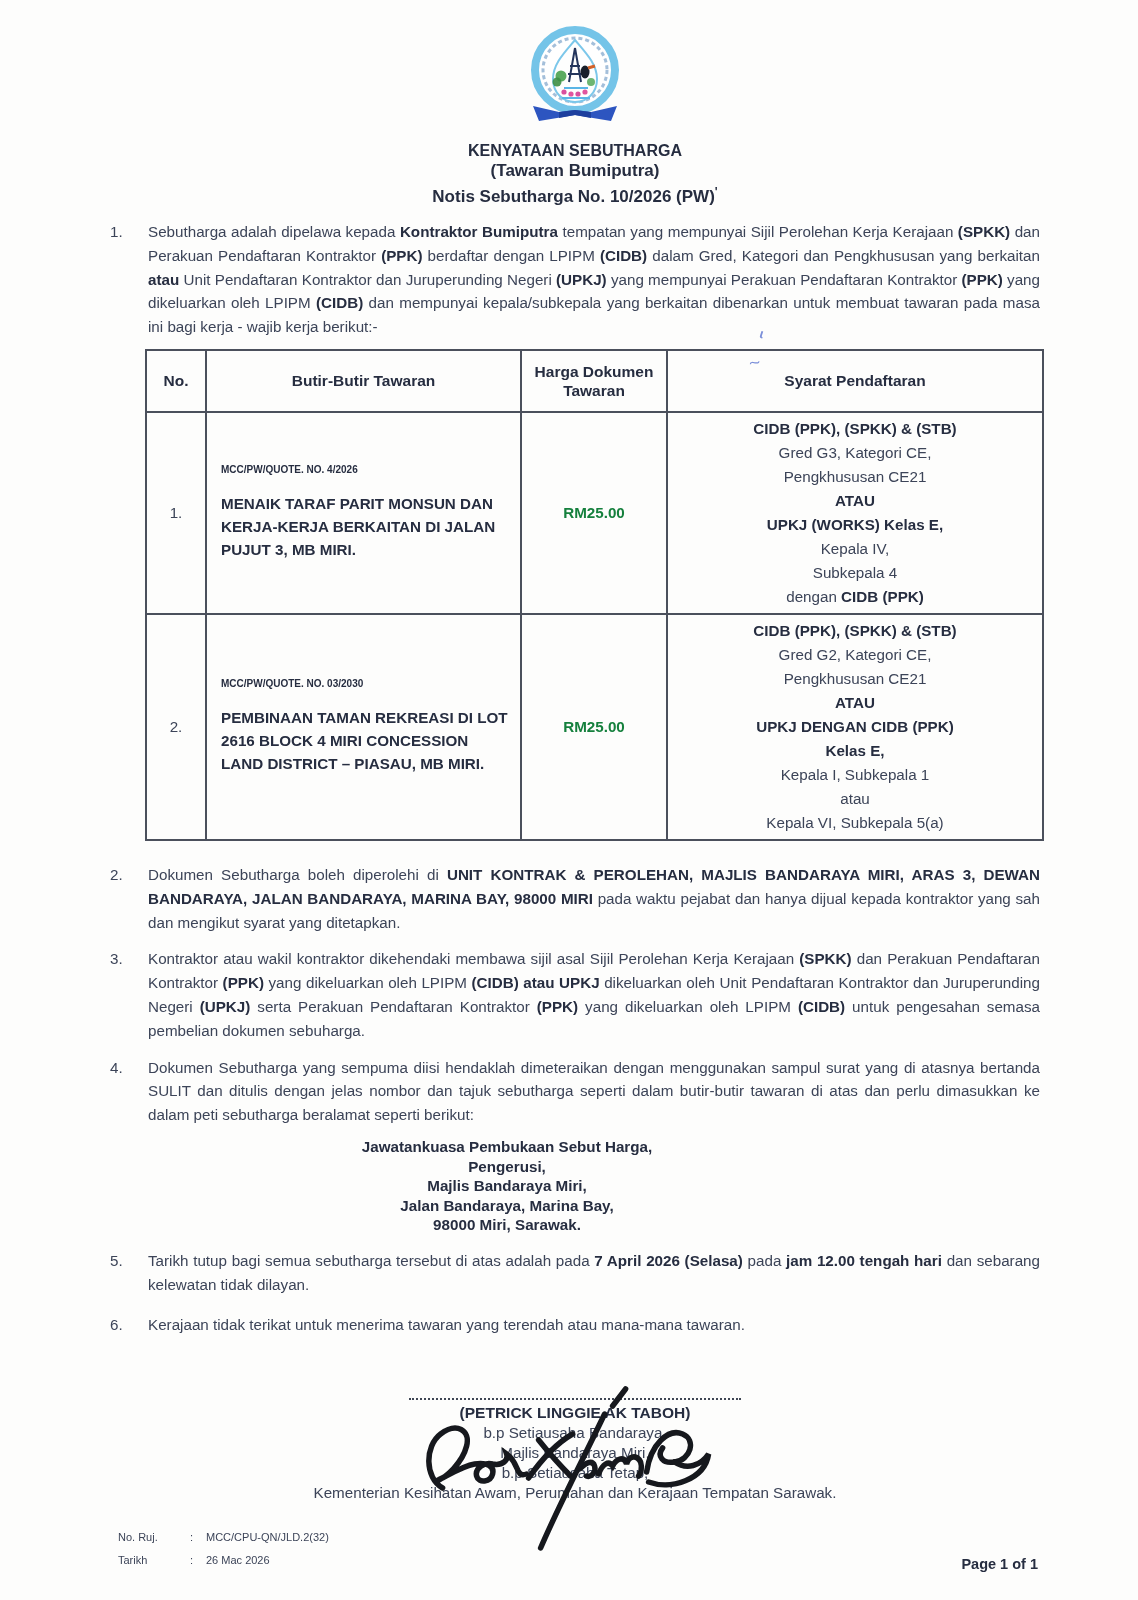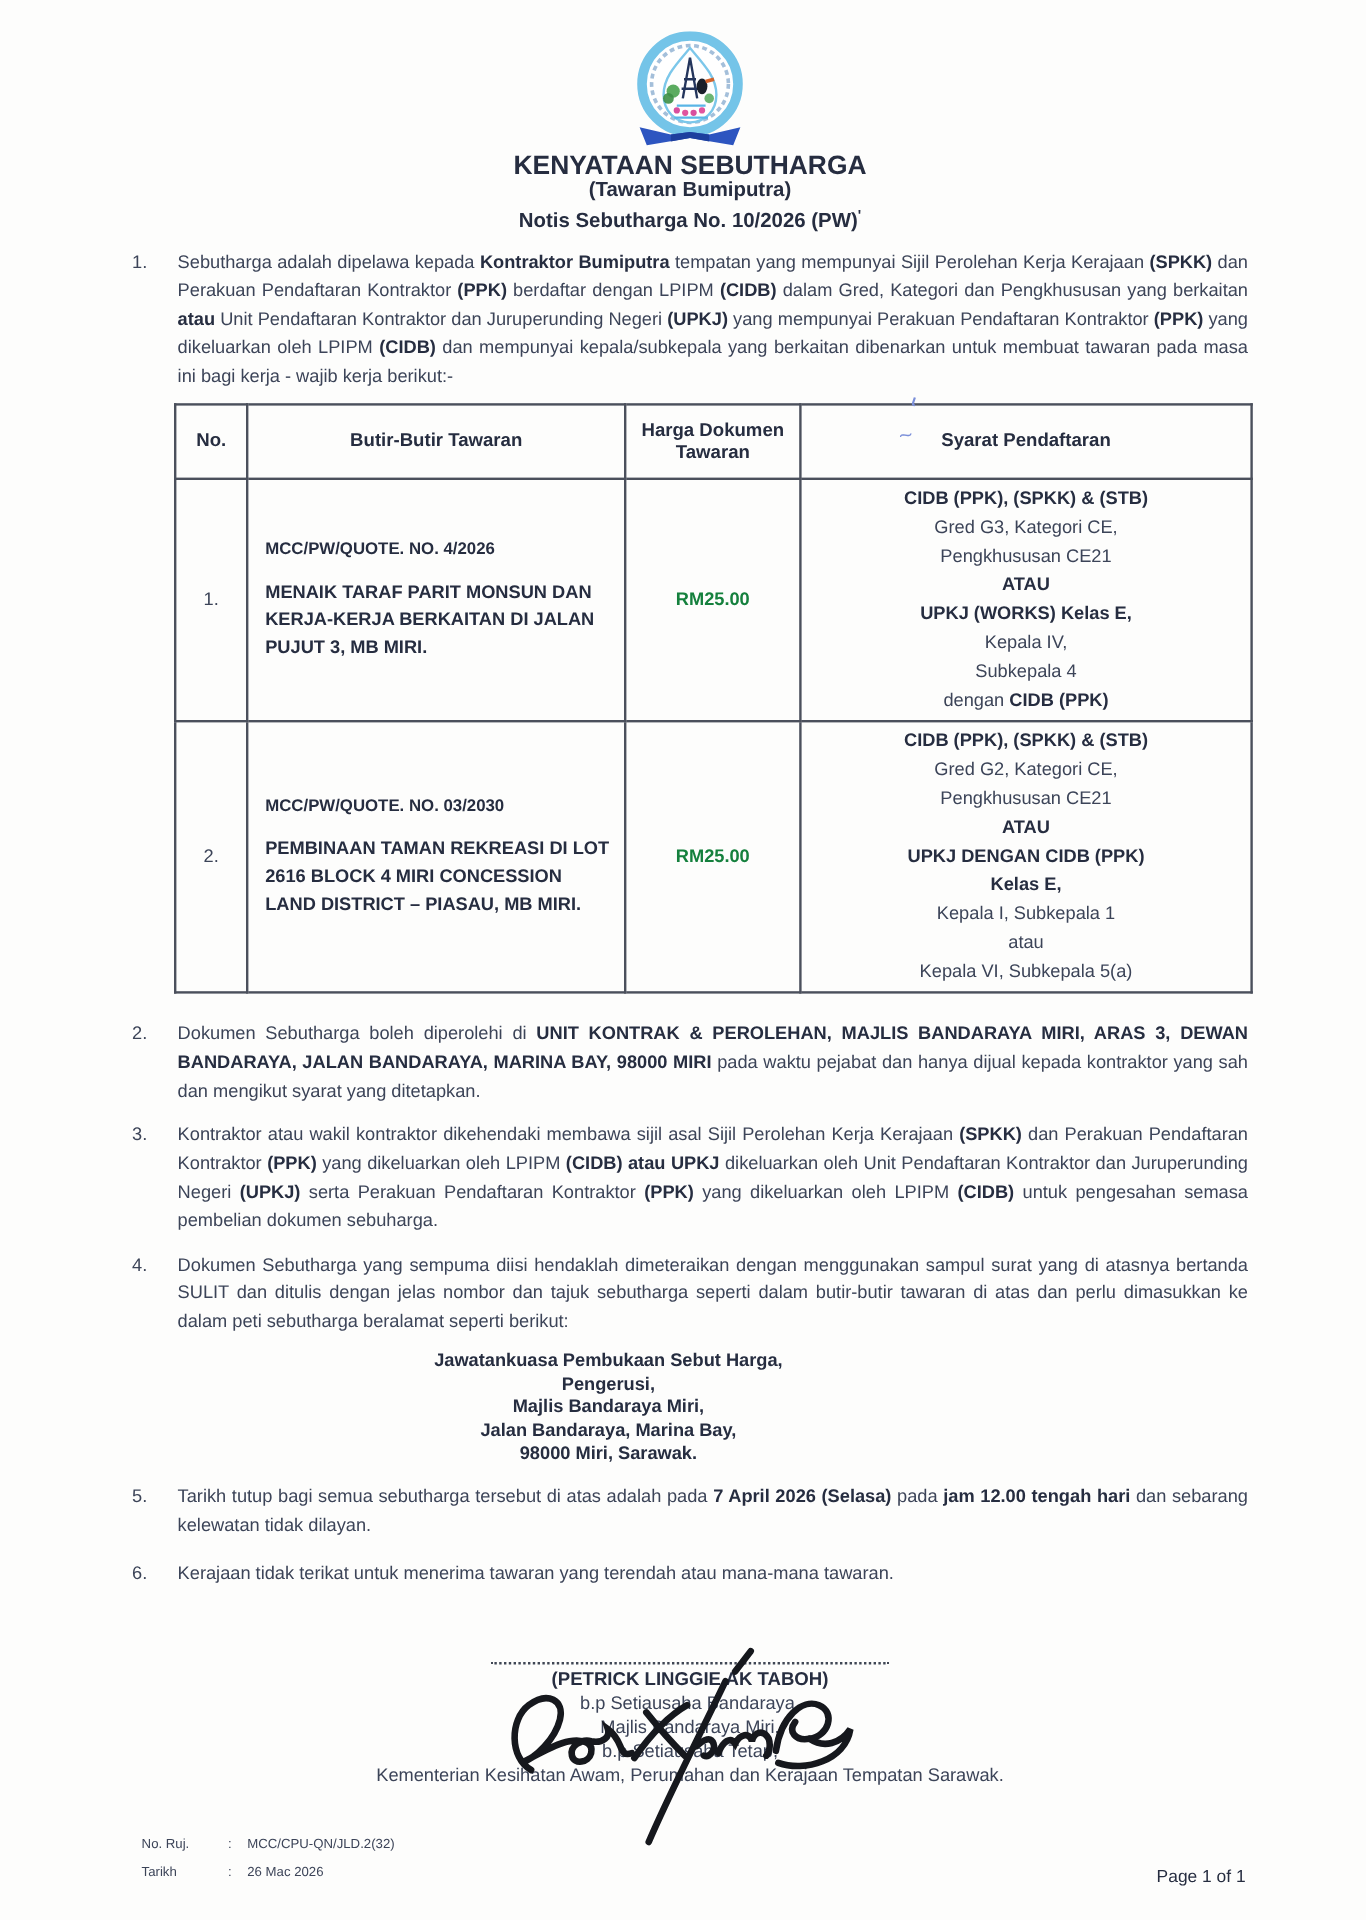--- a/index.html
+++ b/index.html
@@ -9,35 +9,35 @@
     margin:0 auto;
     background:#fdfdfc;
     font-family:"Liberation Sans", sans-serif;
     color:#3c4458;
     overflow:hidden;
   }
   .content{padding:26px 98px 0 110px;}
   
   .doc-header{text-align:center;}
   .logo{display:block;margin:0 auto;}
-  .t1{font-size:22px;font-weight:700;color:#262d40;line-height:21px;margin-top:5px;}
+  .t1{font-size:16px;font-weight:700;color:#262d40;line-height:21px;margin-top:18px;}
   .t2,.t3{font-size:17px;font-weight:700;color:#262d40;line-height:20.5px;}
   .tick{font-size:12px;vertical-align:6px;color:#262d40;}
   
   .para{display:flex;margin-top:13px;font-size:15.2px;line-height:23.8px;}
   .pnum{width:38px;flex:none;}
   .ptxt{flex:1;text-align:justify;}
   .b{font-weight:700;color:#262d40;}
   
   .qtable{border-collapse:collapse;margin:10px 0 0 35px;table-layout:fixed;width:897px;}
   .qtable th,.qtable td{border:2px solid #4b505c;vertical-align:middle;padding:4px 6px;}
   .qtable th{font-size:15.5px;font-weight:700;color:#262d40;text-align:center;height:52px;line-height:19px;}
   .cell-no{text-align:center;font-size:15.2px;}
   .cell-butir{padding-left:14px !important;}
-  .butir-ref{font-weight:700;color:#262d40;font-size:14px;}
+  .butir-ref{font-weight:700;color:#262d40;font-size:10px;}
   .butir-desc{font-weight:700;color:#262d40;font-size:15.2px;line-height:23px;margin-top:17px;}
   .cell-price{text-align:center;font-weight:700;color:#15803d;font-size:15.2px;}
   .cell-syarat{text-align:center;}
   .sline{font-size:15.2px;line-height:24px;text-align:center;}
   .row1 .cell-no,.row1 .cell-butir,.row1 .cell-price,.row1 .cell-syarat{height:186px;}
   .row2 .cell-no,.row2 .cell-butir,.row2 .cell-price,.row2 .cell-syarat{height:216px;}
   
   .addr{margin-top:10px;text-align:center;font-weight:700;color:#262d40;
         font-size:15.2px;line-height:19.6px;padding-right:136px;}
   
@@ -45,21 +45,21 @@
   .sig-ink{position:absolute;left:50%;top:-14px;transform:translateX(-52%);pointer-events:none;}
   .dotline{width:332px;margin:62px auto 0;border-bottom:2.5px dotted #3f4654;}
   .sig-name{font-weight:700;color:#262d40;font-size:15.5px;line-height:21px;margin-top:2px;}
   .sig-role{font-size:15.2px;line-height:19.8px;}
   
   .footer{position:absolute;left:118px;right:100px;bottom:28px;
           display:flex;justify-content:space-between;align-items:flex-end;}
   .ref-row{font-size:11px;line-height:23px;}
   .ref-label{display:inline-block;width:72px;}
   .ref-colon{display:inline-block;width:16px;}
-  .pageno{font-weight:400;color:#262d40;font-size:14.5px;margin-left:44px;}
+  .pageno{font-weight:700;color:#262d40;font-size:14.5px;margin-left:44px;}
   
   .stray{position:absolute;color:#7b8fd9;font-size:13px;font-weight:700;}
   .stray-a{left:760px;top:326px;transform:rotate(18deg);}
   .stray-b{left:749px;top:354px;transform:rotate(-6deg);font-size:11px;}
 </style>
 </head>
 <body>
 
 <div class="page">
 

